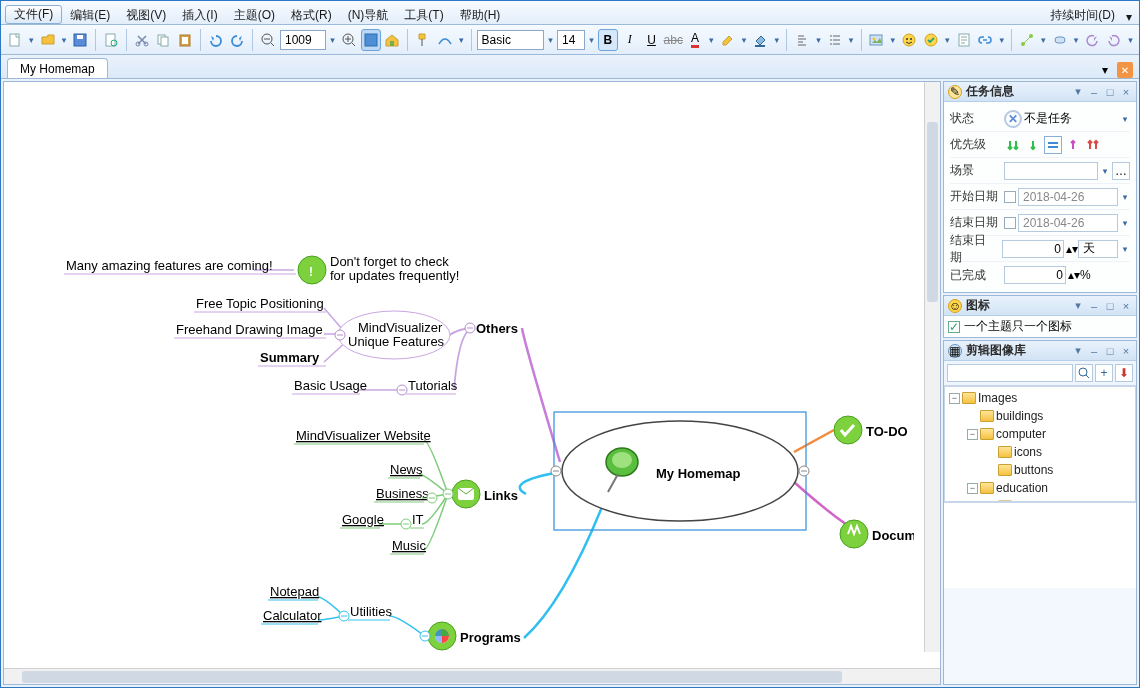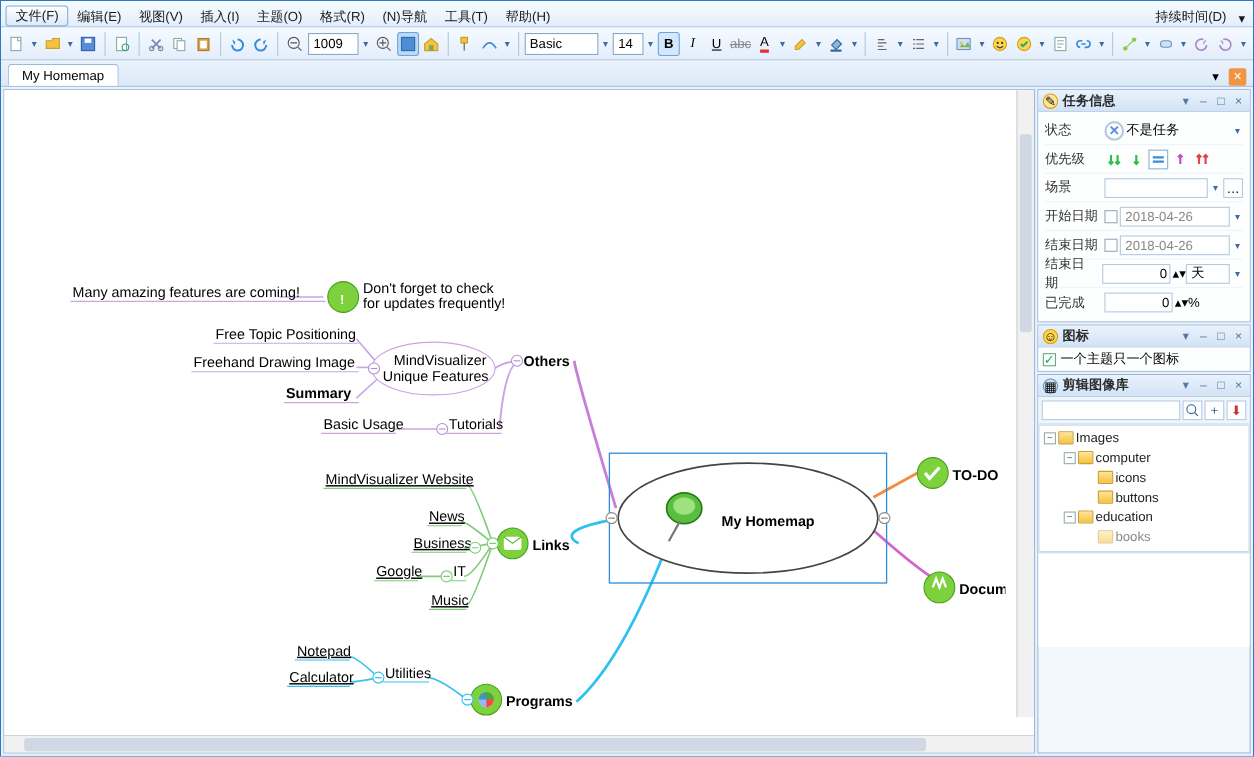--- a/index.html
+++ b/index.html
@@ -607,20 +607,25 @@
           <div class="pribtn" style="border:1px solid #b5c9df;background:#fff;color:#369;">+</div>
           <div class="pribtn" style="border:1px solid #b5c9df;background:#fff;color:#c33;">⬇</div>
         </div>
         <div class="treeview">
           <div class="tn">
               <span class="expander">−</span>
               <span class="fico"></span>
               <span>Images</span>
             </div>
           <div class="tn indent1">
+              <span style="width:11px;"></span>
+              <span class="fico"></span>
+              <span>buildings</span>
+            </div>
+          <div class="tn indent1">
               <span class="expander">−</span>
               <span class="fico"></span>
               <span>computer</span>
             </div>
           <div class="tn indent2">
               <span style="width:11px;"></span>
               <span class="fico"></span>
               <span>icons</span>
             </div>
           <div class="tn indent2">

